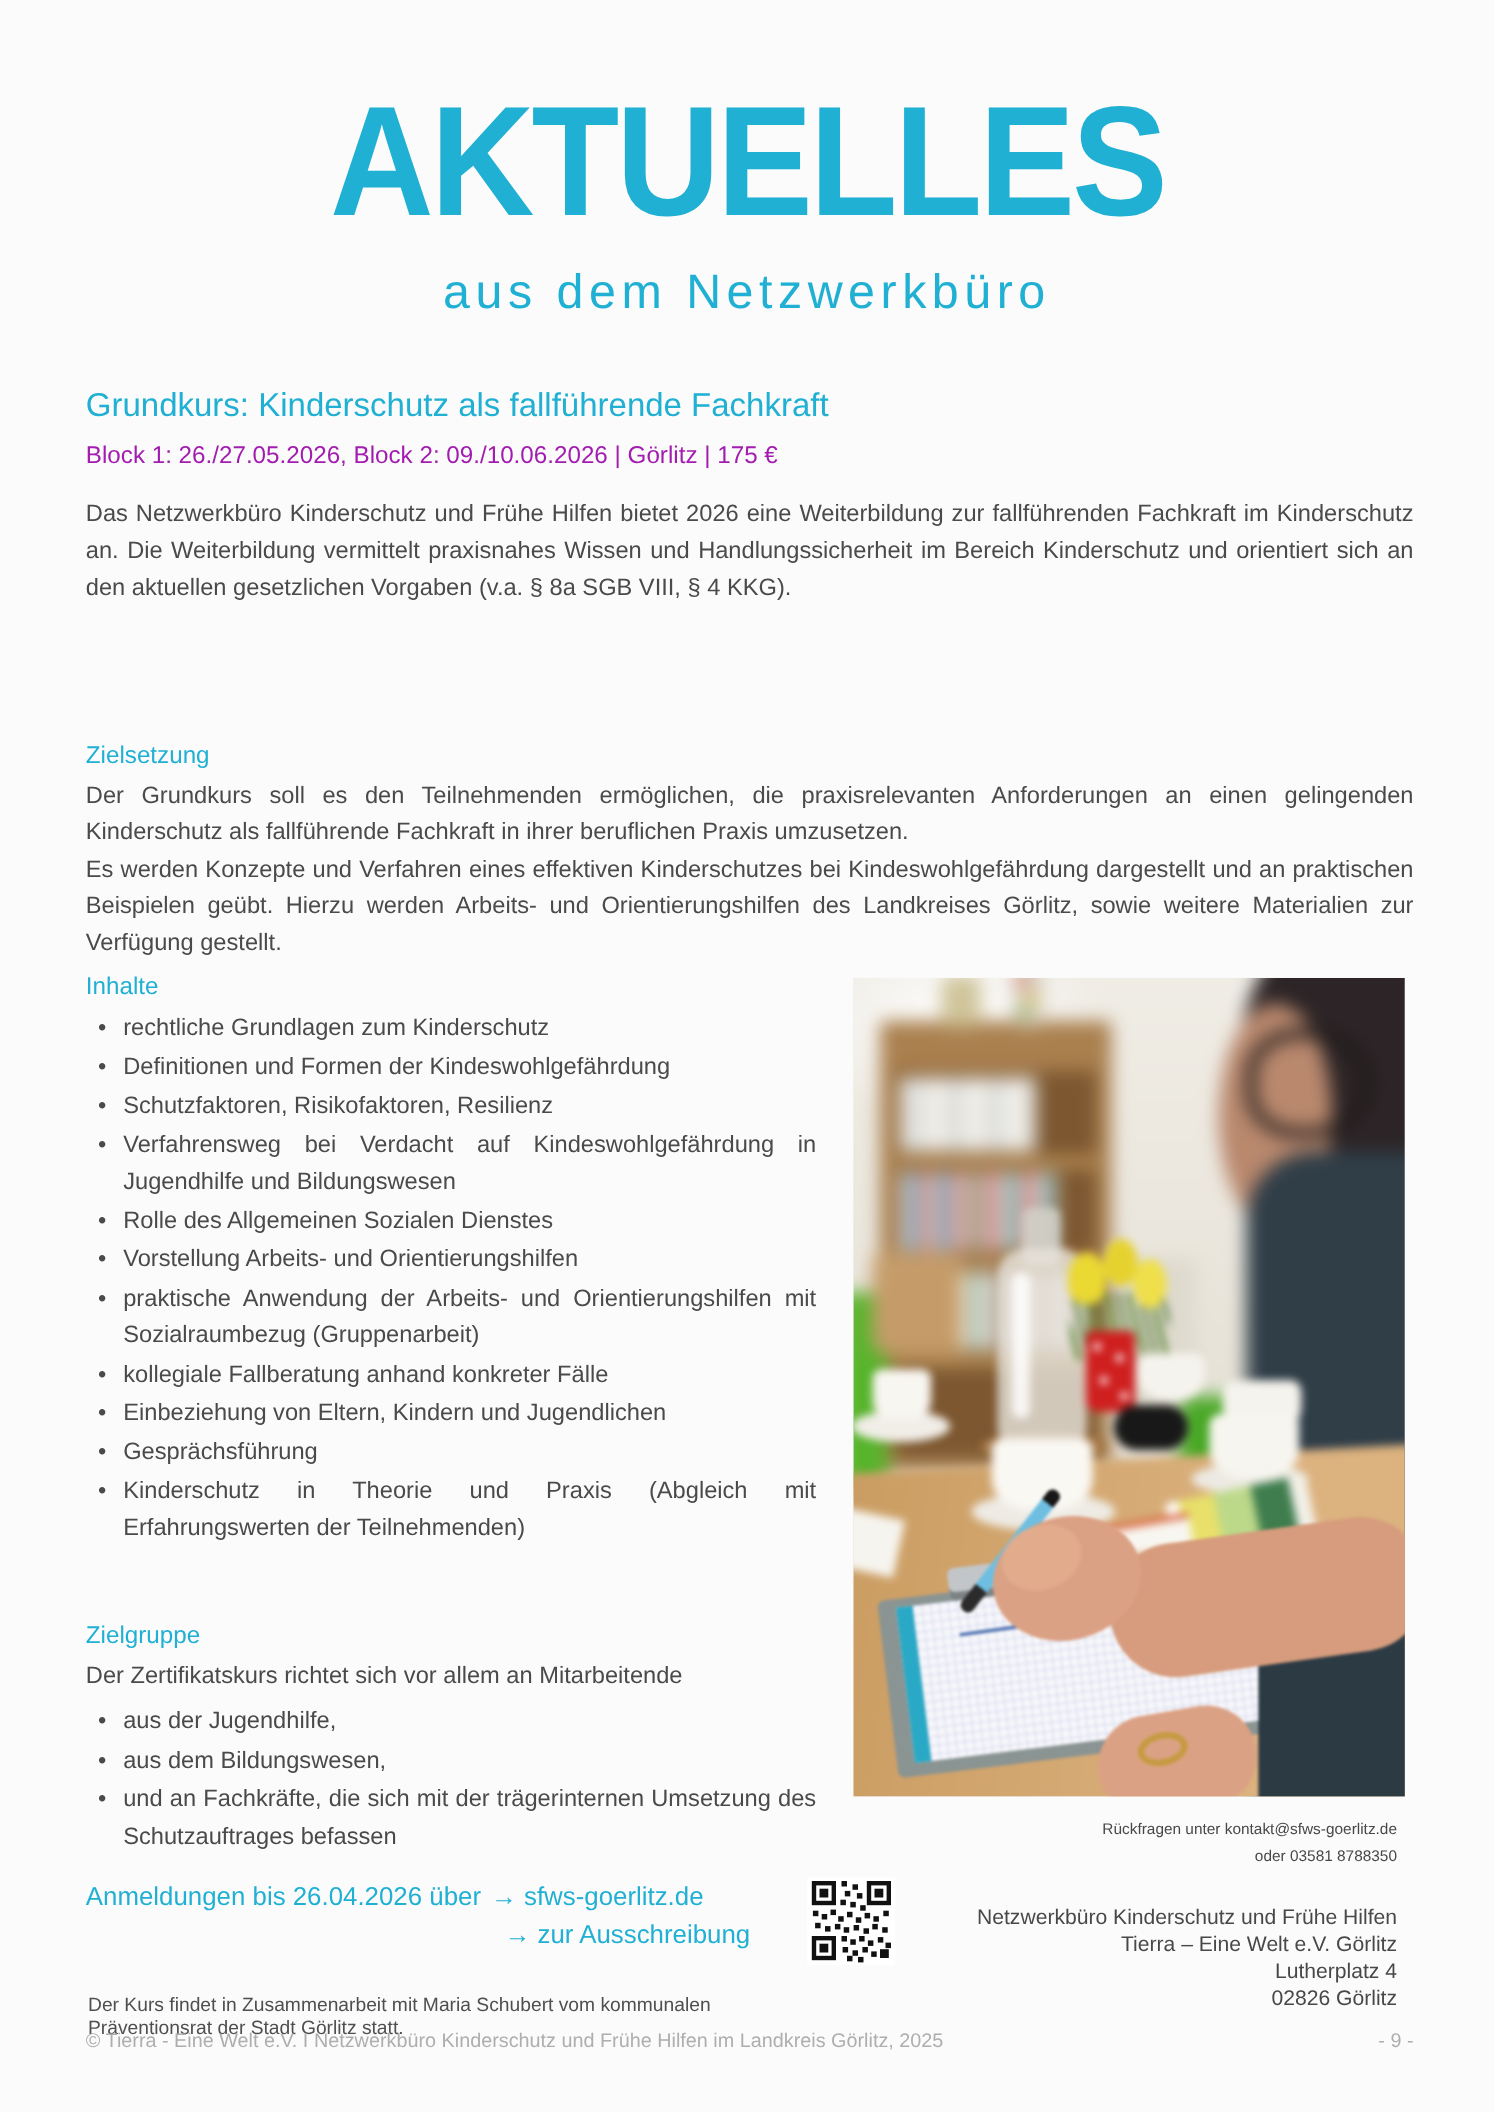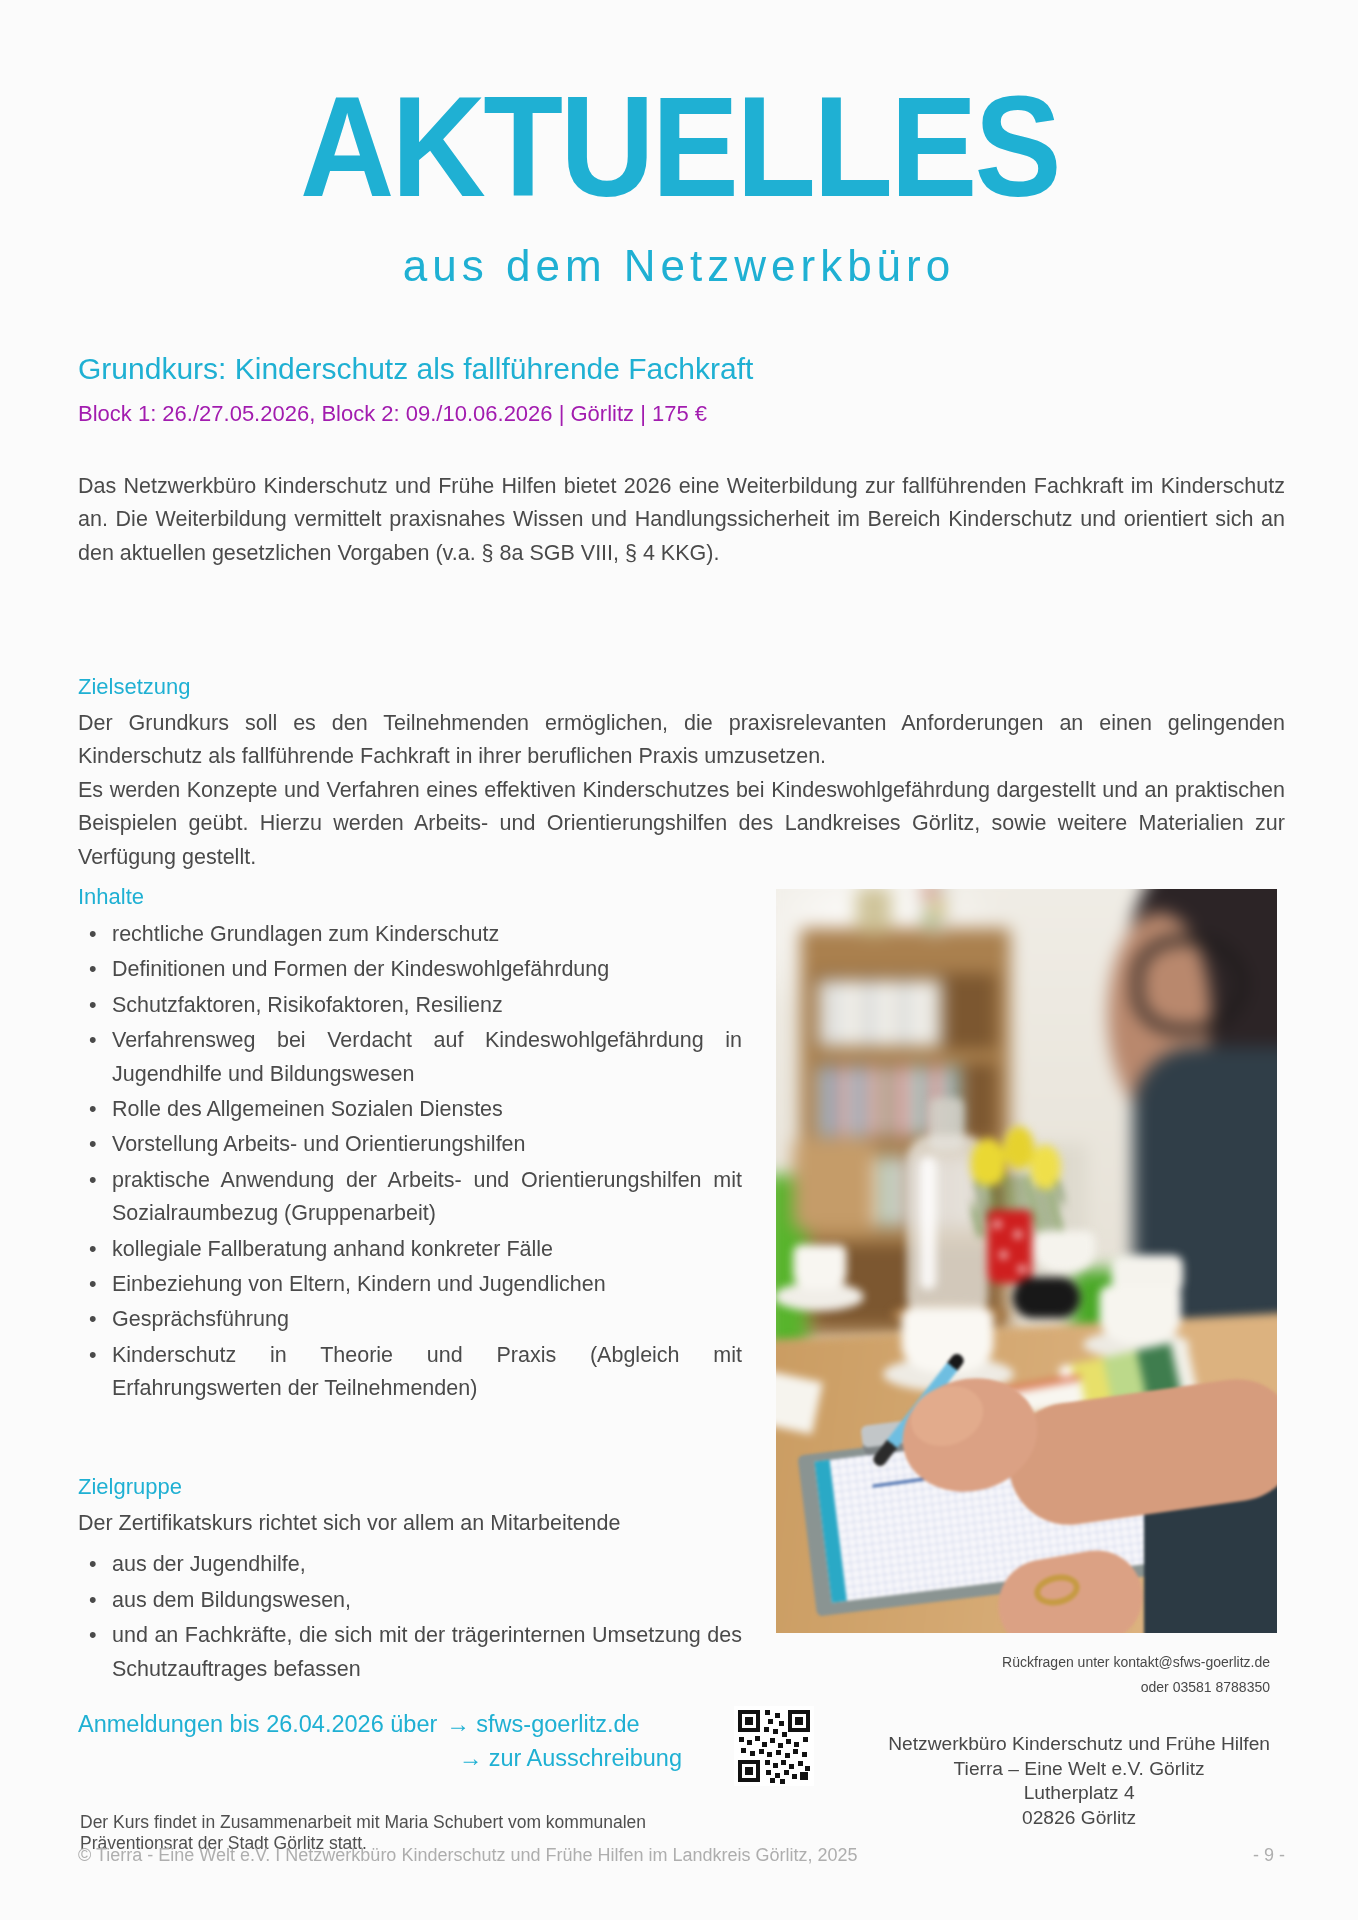--- a/index.html
+++ b/index.html
@@ -15,40 +15,40 @@
 
   
   .abs{position:absolute;}
   .accent-h{font-size:22px;color:#1fb0d3;margin:0 0 7px 0;font-weight:400;}
   .body-txt{font-size:21.5px;line-height:33.4px;color:#4a4a4a;}
   .just{text-align:justify;}
   p{margin:0;}
 
   .course-heading{left:78px;top:352px;font-size:30px;color:#1fb0d3;}
   .course-meta{left:78px;top:401px;font-size:22px;color:#a21caf;}
-  .intro{left:78px;top:470px;width:1207px;}
+  .intro{left:78px;top:451px;width:1207px;}
   .zielsetzung{left:78px;top:634px;width:1207px;margin-top:40px;}
   .inhalte{left:78px;top:884px;width:664px;}
   .zielgruppe{left:78px;top:1474px;width:664px;}
 
   ul.blist{list-style:none;margin:8px 0 0 0;padding:0;}
   ul.blist li{position:relative;padding-left:34px;margin:0 0 2px 0;hyphens:manual;}
   ul.blist li::before{content:"\2022";position:absolute;left:11px;top:0;color:#4a4a4a;}
 
   .registration{left:78px;top:1708px;width:604px;font-size:23.5px;line-height:33.5px;color:#1fb0d3;}
   .registration a{color:#1fb0d3;text-decoration:none;cursor:pointer;}
   .reg-line2{text-align:right;}
   .reg-sp{margin-left:9px;}
 
   .note{left:80px;top:1812px;width:680px;font-size:17.5px;color:#4f4f4f;}
   .footer-left{left:78px;top:1845px;font-size:18px;color:#aeaeae;}
   .footer-right{right:73px;top:1845px;font-size:18px;color:#aeaeae;}
 
   .contact-top{right:88px;top:1650px;text-align:right;font-size:14px;line-height:24.6px;color:#484848;}
-  .contact-org{right:88px;top:1732px;text-align:center;font-size:19.2px;line-height:24.6px;color:#484848;}
+  .contact-org{right:88px;top:1732px;text-align:right;font-size:19.2px;line-height:24.6px;color:#484848;}
 
   
   .qr{left:734px;top:1706px;width:80px;height:80px;background:#fff;}
 
   
   .photo{left:776px;top:889px;width:501px;height:744px;overflow:hidden;background:#e9e5dc;}
   .photo .grp{position:absolute;inset:0;}
   .photo .s{position:absolute;}
   .ph-bg{filter:blur(8px);transform:scale(1.05);}
   .ph-mid{filter:blur(4px);transform:scale(1.02);}

